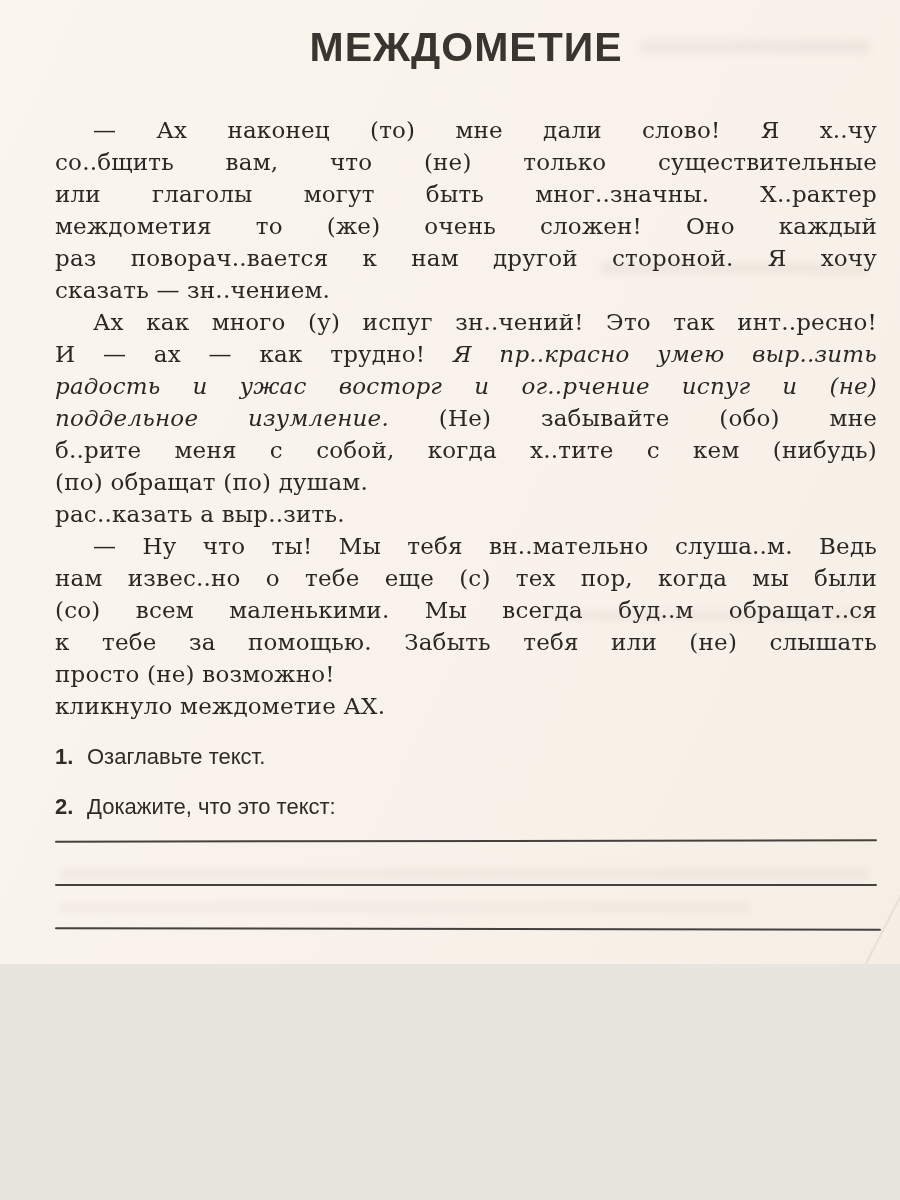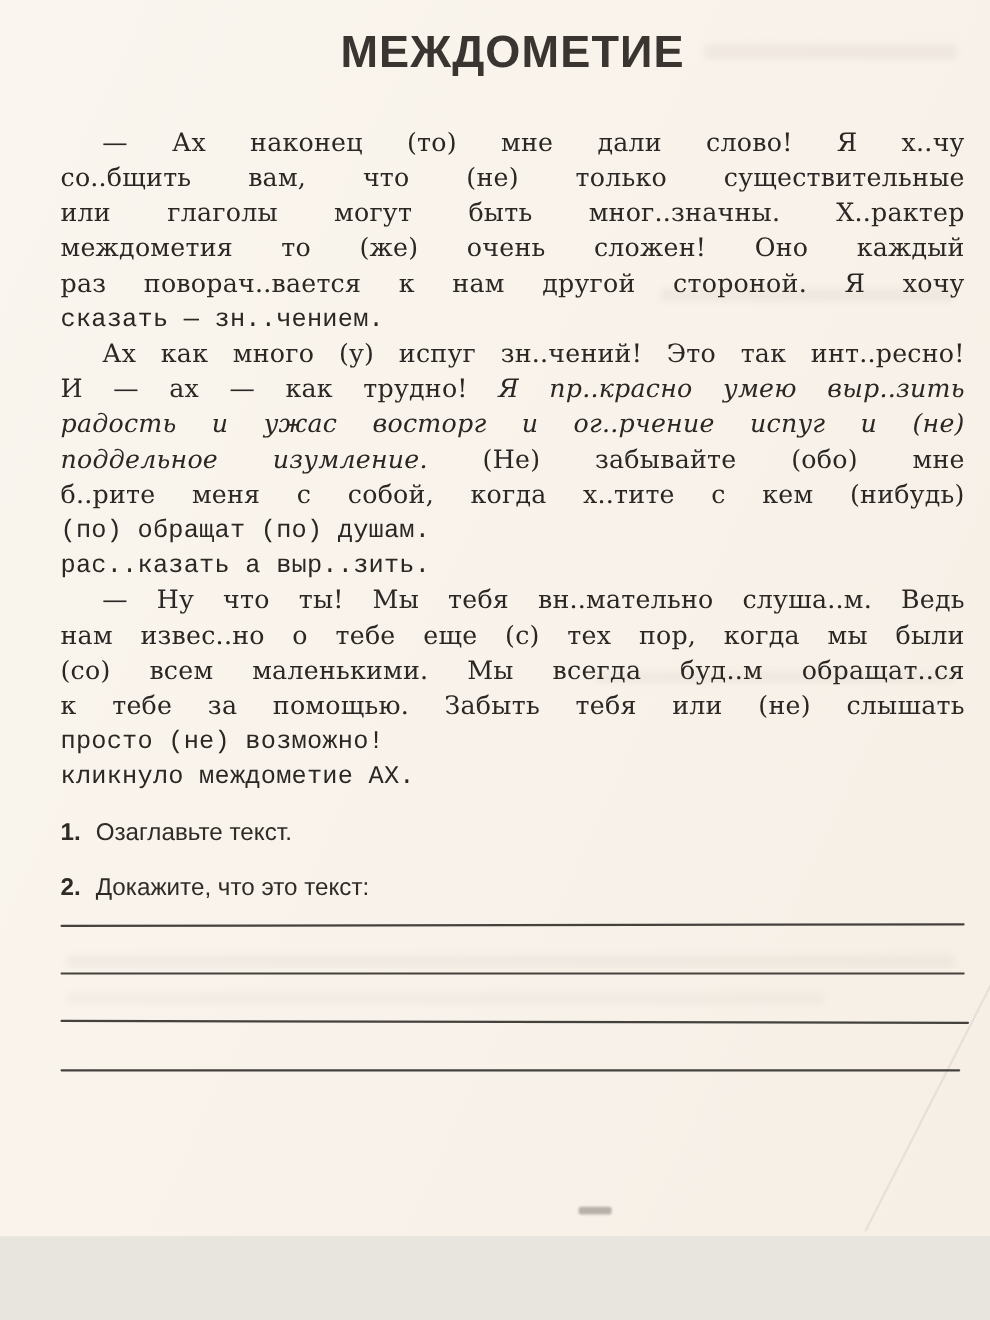--- a/index.html
+++ b/index.html
@@ -1,35 +1,35 @@
 <!DOCTYPE html>
 <html><head>
 <meta charset="utf-8">
 <style>
   html,body { margin:0; padding:0; background:#e8e4de; }
   .page {
-    position:relative; width:900px; height:1124px; overflow:hidden;
+    position:relative; width:900px; height:964px; overflow:hidden;
     background:linear-gradient(115deg,#faf5ee 0%,#f8f2ea 55%,#f5efe6 100%);
     font-family:"DejaVu Serif", serif; color:#2d2926;
   }
   .doc { position:absolute; inset:0; padding:28px 23px 0 55px; }
   .title {
     margin:0; text-align:center;
     font-family:"Liberation Sans", sans-serif; font-weight:700;
     font-size:41px; line-height:38px; letter-spacing:1px; color:#3a3531;
   }
   .subtitle {
     margin:39px 0 0; text-align:center;
     font-family:"Liberation Sans", sans-serif; font-weight:700;
     font-size:30px; line-height:30px; color:#332f2b;
   }
   .body-text { margin-top:48px; font-size:23px; line-height:32px; letter-spacing:0.2px; color:#2b2724; }
   .para { margin:0; }
   .tline { text-align:justify; text-align-last:justify; }
-  .tline.last { text-align-last:left;font-family:Liberation Mono, monospace; }
+  .tline.last { text-align-last:left; }
   .tline.indent { text-indent:38px; }
   .it { font-style:italic; }
   .exercises { margin-top:22px; font-family:"Liberation Sans", sans-serif; font-size:22px; line-height:26px; color:#2f2b27; }
   .exercise { display:flex; align-items:baseline; }
   .exercise + .exercise { margin-top:24px; }
   .ex-num { font-weight:700; min-width:32px; }
   .answer-lines { margin-top:20px; }
   .answer-line { height:2px; width:822px; background:#45413d; border-radius:1px; }
   .answer-line + .answer-line { margin-top:42px; }
   .answer-line:nth-child(1) { transform:rotate(-0.1deg); }

